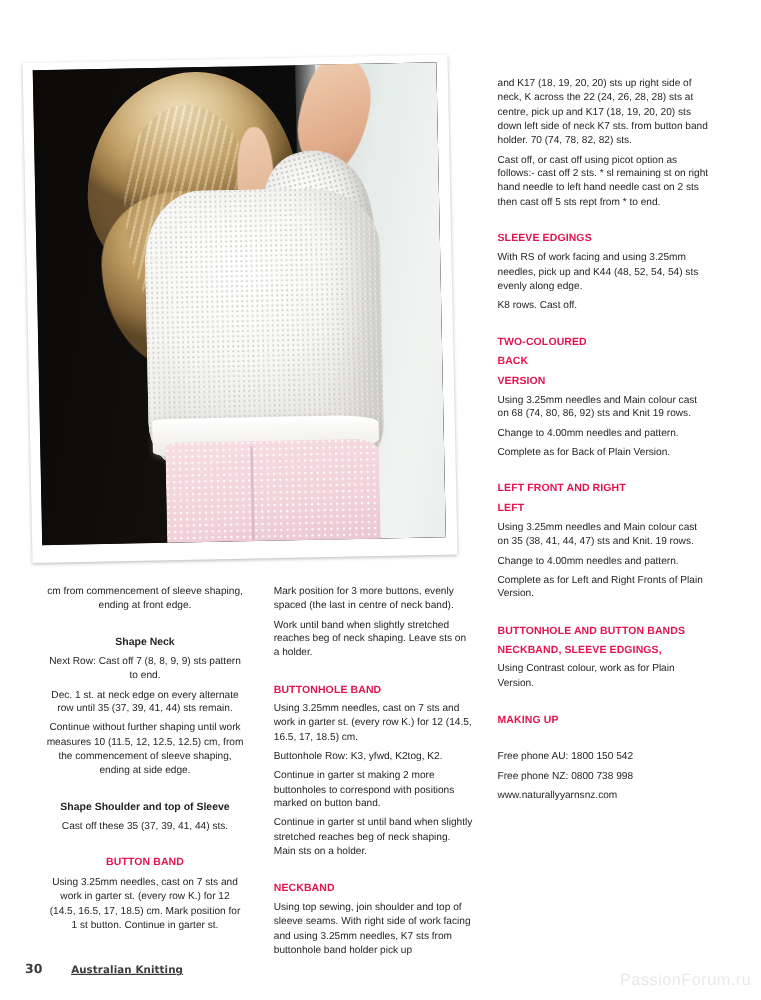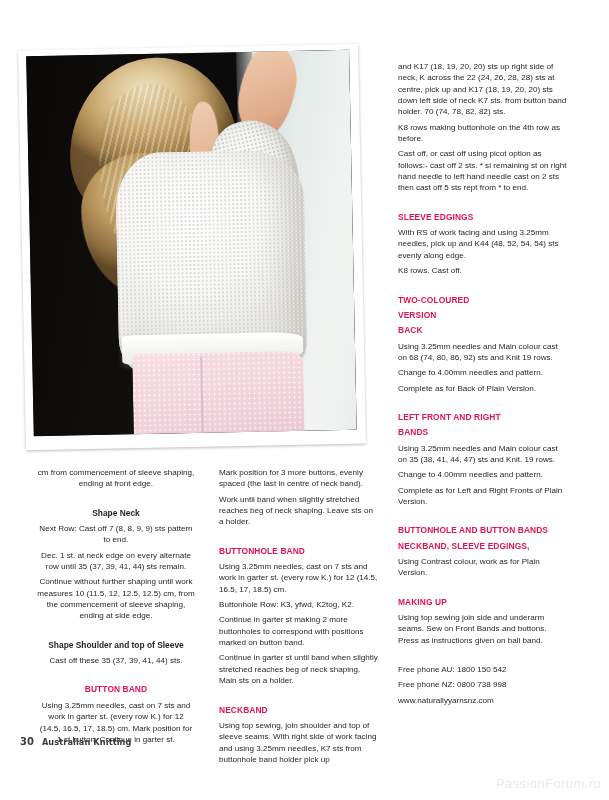--- a/index.html
+++ b/index.html
@@ -234,37 +234,38 @@
     font-size: 8.4px;
     line-height: 11.35px;
   }
   .inline-b { font-weight: normal; }
   .gap { height: 10px; }
 
   
   .footer {
     position: absolute;
     left: 20px;
-    top: 736px;
+    top: 770px;
     display: flex;
-    align-items: flex-end;
-    gap: 8px;
+    align-items: flex-start;
+    gap: 23px;
   }
   .folio-num {
     font-size: 10px;
     font-weight: bold;
     color: #3b3b3b;
     font-family: "DejaVu Sans", sans-serif;
   }
   .folio-title {
     font-size: 8.2px;
     font-weight: bold;
     color: #3b3b3b;
     font-family: "DejaVu Sans", sans-serif;
     letter-spacing: 0.1px;
+    text-decoration: underline;
   }
   .watermark {
     position: absolute;
     right: 8px;
     top: 776px;
     font-size: 13px;
     letter-spacing: 0.4px;
     color: #e9e9e9;
     font-family: "Liberation Sans", sans-serif;
     user-select: none;
@@ -323,46 +324,44 @@
       <p class="para"><span class="inline-b">Buttonhole Row:</span> K3, yfwd, K2tog, K2.</p>
       <p class="para">Continue in garter st making 2 more buttonholes to correspond with positions marked on button band.</p>
       <p class="para">Continue in garter st until band when slightly stretched reaches beg of neck shaping. Main sts on a holder.</p>
       <div class="gap"></div>
       <p class="h-pink">NECKBAND</p>
       <p class="para">Using top sewing, join shoulder and top of sleeve seams. With right side of work facing and using 3.25mm needles, K7 sts from buttonhole band holder pick up</p>
     </div>
 
   <div class="col col-right">
       <p class="para">and K17 (18, 19, 20, 20) sts up right side of neck, K across the 22 (24, 26, 28, 28) sts at centre, pick up and K17 (18, 19, 20, 20) sts down left side of neck K7 sts. from button band holder. 70 (74, 78, 82, 82) sts.</p>
-      <p class="para">K8 rows making buttonhole on the 4th row as before.</p>
       <p class="para">Cast off, or cast off using picot option as follows:- cast off 2 sts. * sl remaining st on right hand needle to left hand needle cast on 2 sts then cast off 5 sts rept from * to end.</p>
       <div class="gap"></div>
       <p class="h-pink">SLEEVE EDGINGS</p>
       <p class="para">With RS of work facing and using 3.25mm needles, pick up and K44 (48, 52, 54, 54) sts evenly along edge.</p>
       <p class="para">K8 rows. Cast off.</p>
       <div class="gap"></div>
       <p class="h-pink">TWO-COLOURED</p>
+      <p class="h-pink">BACK</p>
       <p class="h-pink">VERSION</p>
-      <p class="h-pink">BACK</p>
       <p class="para">Using 3.25mm needles and Main colour cast on 68 (74, 80, 86, 92) sts and Knit 19 rows.</p>
       <p class="para">Change to 4.00mm needles and pattern.</p>
       <p class="para">Complete as for Back of Plain Version.</p>
       <div class="gap"></div>
       <p class="h-pink">LEFT FRONT AND RIGHT</p>
-      <p class="h-pink">BANDS</p>
+      <p class="h-pink">LEFT</p>
       <p class="para">Using 3.25mm needles and Main colour cast on 35 (38, 41, 44, 47) sts and Knit. 19 rows.</p>
       <p class="para">Change to 4.00mm needles and pattern.</p>
       <p class="para">Complete as for Left and Right Fronts of Plain Version.</p>
       <div class="gap"></div>
       <p class="h-pink">BUTTONHOLE AND BUTTON BANDS</p>
       <p class="h-pink">NECKBAND, SLEEVE EDGINGS,</p>
       <p class="para">Using Contrast colour, work as for Plain Version.</p>
       <div class="gap"></div>
       <p class="h-pink">MAKING UP</p>
-      <p class="para">Using top sewing join side and underarm seams. Sew on Front Bands and buttons. Press as instructions given on ball band.</p>
       <div class="gap"></div>
       <p class="para">Free phone AU: 1800 150 542</p>
       <p class="para">Free phone NZ: 0800 738 998</p>
       <p class="para">www.naturallyyarnsnz.com</p>
     </div>
 
   <div class="footer">
     <span class="folio-num">30</span>
     <span class="folio-title">Australian Knitting</span>
   </div>

